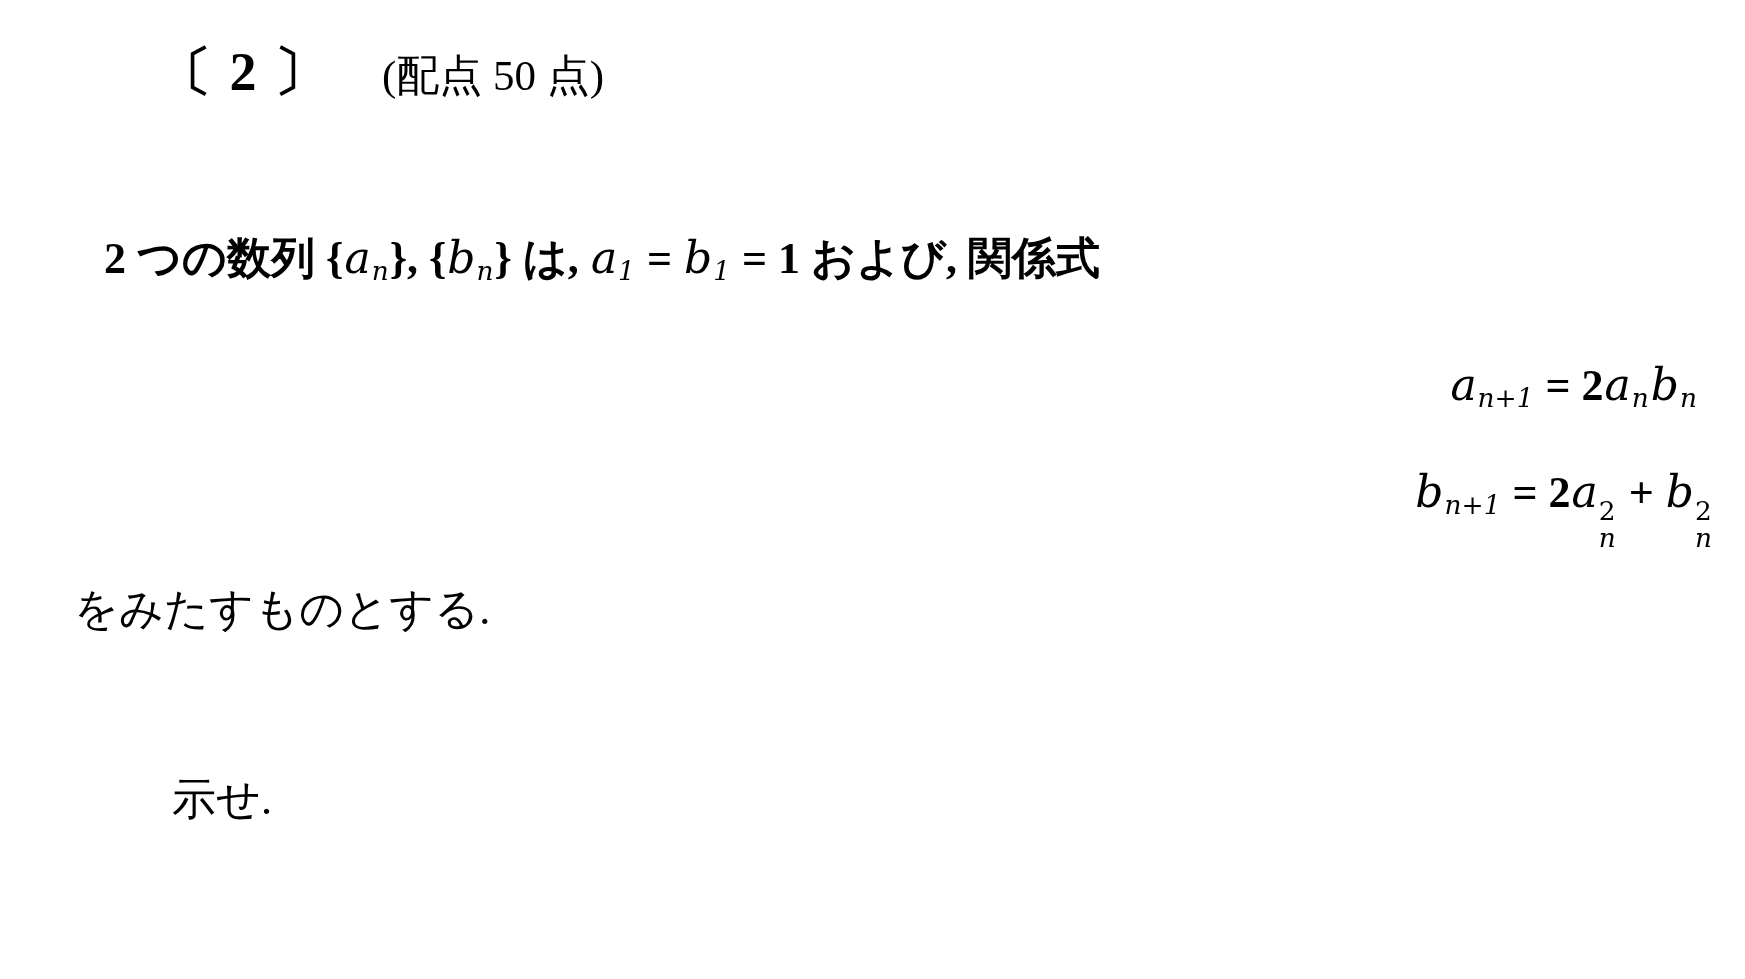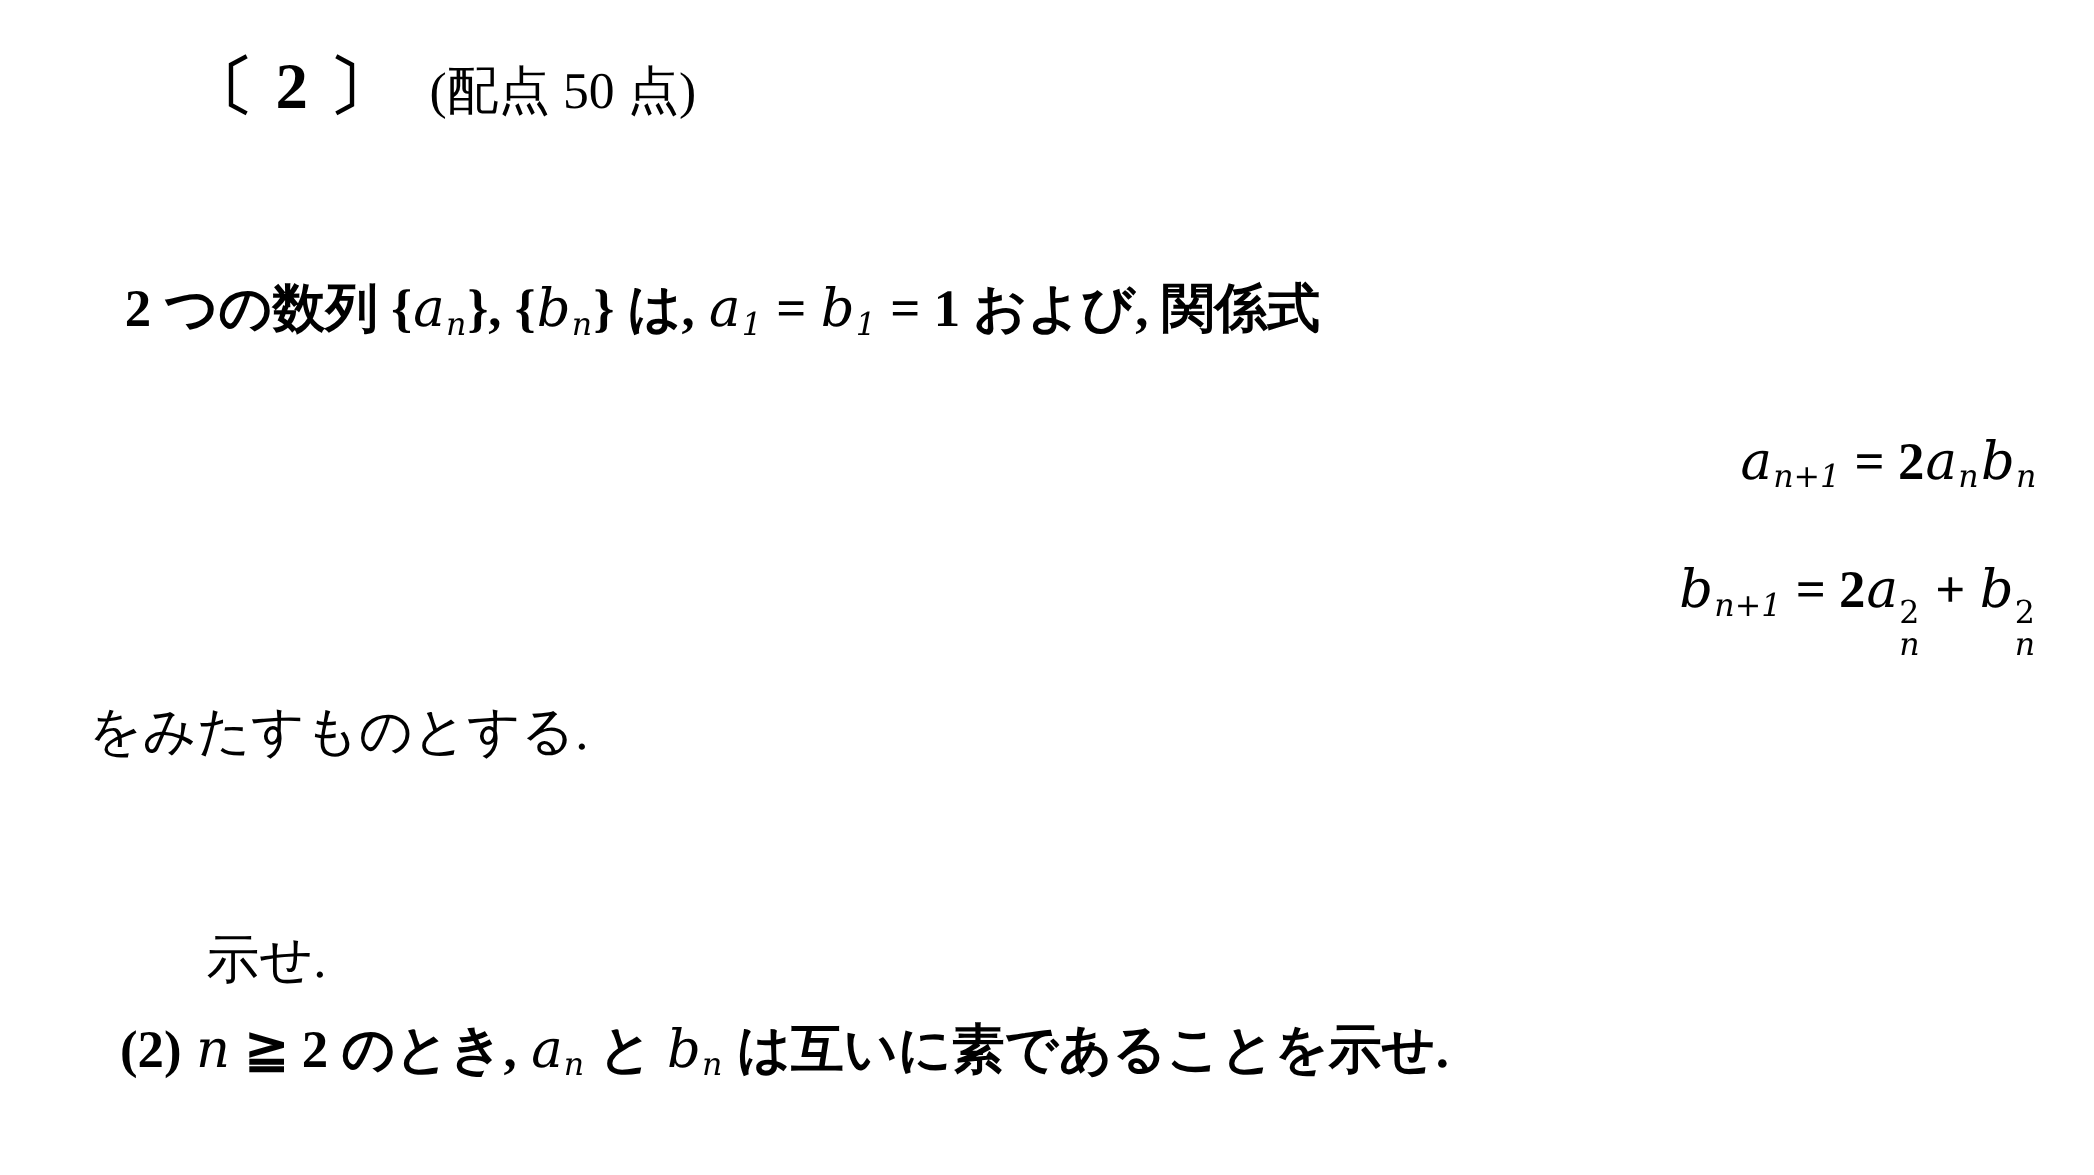--- a/index.html
+++ b/index.html
@@ -20,21 +20,21 @@
   .line{ font-size:44px; line-height:1.38; }
   .header-line{ display:flex; align-items:baseline; }
   .pnum{
     font-size:54px;
     font-weight:700;
     letter-spacing:2px;
   }
   .points{
     font-size:43px;
     font-weight:400;
-    margin-left:28px;
+    margin-left:52px;
   }
   .eqline{
     left:0;
     width:1698px;
     text-align:right;
     font-size:44px;
     line-height:1.38;
   }
   
   .mt{ font-style:normal;font-weight:bold; }
@@ -70,28 +70,27 @@
 
   <div class="abs header-line" style="left:158px; top:36px;">
     <span class="pnum">〔 2 〕</span>
     <span class="points">(配点 50 点)</span>
   </div>
 
   <div class="abs line" style="left:104px; top:228px;"><span class="mt">2 つの数列 {</span><span class="mi">a</span><span class="msub">n</span><span class="mt">}, {</span><span class="mi">b</span><span class="msub">n</span><span class="mt">} は, </span><span class="mi">a</span><span class="msub">1</span><span class="mt"> = </span><span class="mi">b</span><span class="msub">1</span><span class="mt"> = 1 および, 関係式</span></div>
 
   <div class="abs eqline" style="top:355px;"><span class="mi">a</span><span class="msub">n+1</span><span class="mt"> = 2</span><span class="mi">a</span><span class="msub">n</span><span class="mi">b</span><span class="msub">n</span></div>
 
-  <div class="abs eqline" style="top:462px;"><span class="mi">b</span><span class="msub">n+1</span><span class="mt"> = 2</span><span class="mi">a</span><span class="ss">
+  <div class="abs eqline" style="top:462px;padding-left:16px;"><span class="mi">b</span><span class="msub">n+1</span><span class="mt"> = 2</span><span class="mi">a</span><span class="ss">
         <span class="ssup">2</span>
         <span class="ssub">n</span>
       </span><span class="mt"> + </span><span class="mi">b</span><span class="ss">
         <span class="ssup">2</span>
         <span class="ssub">n</span>
       </span></div>
 
   <div class="abs line" style="left:74px; top:580px;">をみたすものとする.</div>
 
 
   <div class="abs line" style="left:172px; top:770px;">示せ.</div>
 
-  <div class="abs line" style="left:100px; top:845px;"><span class="mt">(2) </span><span class="mi">n</span><span class="mt"> ≧ 2 のとき, </span><span class="mi">a</span><span class="msub">n</span><span class="mt"> と </span><span class="mi">b</span><span class="msub">n</span><span class="mt"> は互いに素であることを示せ.</span></div>
 
 </div>
 
 </body></html>

